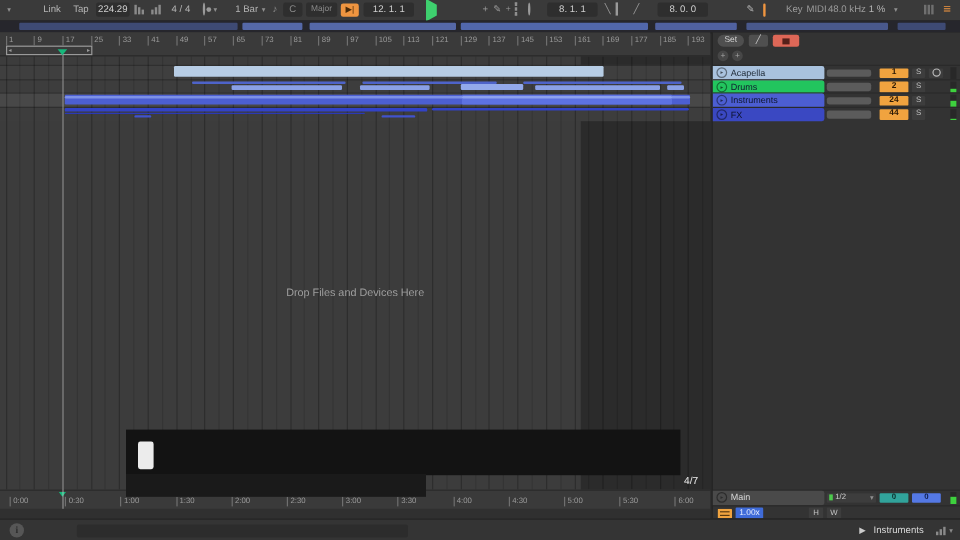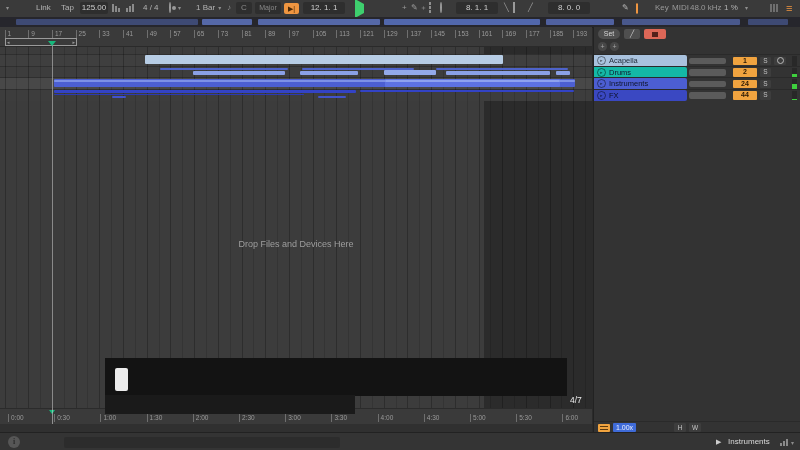--- a/index.html
+++ b/index.html
@@ -94,21 +94,21 @@
 </style>
 </head>
 <body>
 
 <div class="app">
 
   <div class="toolbar">
     <div class="tb" style="left:4px"><span class="grid-ic"></span><span class="caret" style="margin-left:2px">▾</span></div>
     <div class="tb" style="left:36px">Link</div>
     <div class="tb" style="left:61px">Tap</div>
-    <div class="tb recess" style="left:80px;width:28px">125.00</div>
+    <div class="tb recess" style="left:80px;width:28px">224.29</div>
     <div class="tb" style="left:112px">
         <span class="bars3">
           <i style="height:8px"></i>
           <i style="height:6px"></i>
           <i style="height:4px"></i>
         </span>
       </div>
     <div class="tb" style="left:126px">
         <span class="bars3">
           <i style="height:4px"></i>
@@ -320,21 +320,21 @@
           <div class="tnum">1</div>
           <div class="tsolo">S</div>
           <div class="tarm">
             <i></i>
           </div>
           <div class="tmeter">
             <i style="height: 0%;"></i>
           </div>
         </div>
         <div class="trow" style="top: 38.5px;">
-          <div class="tname" style="background: #14b8a6; color: rgb(16, 24, 47);">
+          <div class="tname" style="background: #22c55e; color: rgb(16, 24, 47);">
             <div class="tplay">▸</div>
             <span>Drums</span>
           </div>
           <div class="tslider"></div>
           <div class="tnum">2</div>
           <div class="tsolo">S</div>
           <div class="tmeter">
             <i style="height: 30%;"></i>
           </div>
         </div>
@@ -358,20 +358,36 @@
           <div class="tslider"></div>
           <div class="tnum">44</div>
           <div class="tsolo">S</div>
           <div class="tmeter">
             <i style="height: 12%;"></i>
           </div>
         </div>
       </div>
 
 
+    <div class="trow" style="top:381px">
+      <div class="tname rname">
+          <span class="tplay" style="border-color:#2c2c2c;color:#2c2c2c">▸</span>
+          <span>Main</span>
+        </div>
+      <div class="cuebox">
+          <span class="dot"></span>
+          <span class="cv">1/2</span>
+          <span class="caret">▾</span>
+        </div>
+      <div class="valbox" style="left:139px;background:#31a39b;color:#0b2b29">0</div>
+      <div class="valbox" style="left:166px;background:#5478e4;color:#0d1d4a">0</div>
+      <div class="tmeter">
+          <i style="height:55%"></i>
+        </div>
+    </div>
 
     <div class="mrow-bottom">
       <div class="zoom-ic"></div>
       <div class="zoom-val">1.00x</div>
       <div class="hw" style="left:80px">H</div>
       <div class="hw" style="left:95px">W</div>
     </div>
   </div>
 
   <div class="statusbar">

